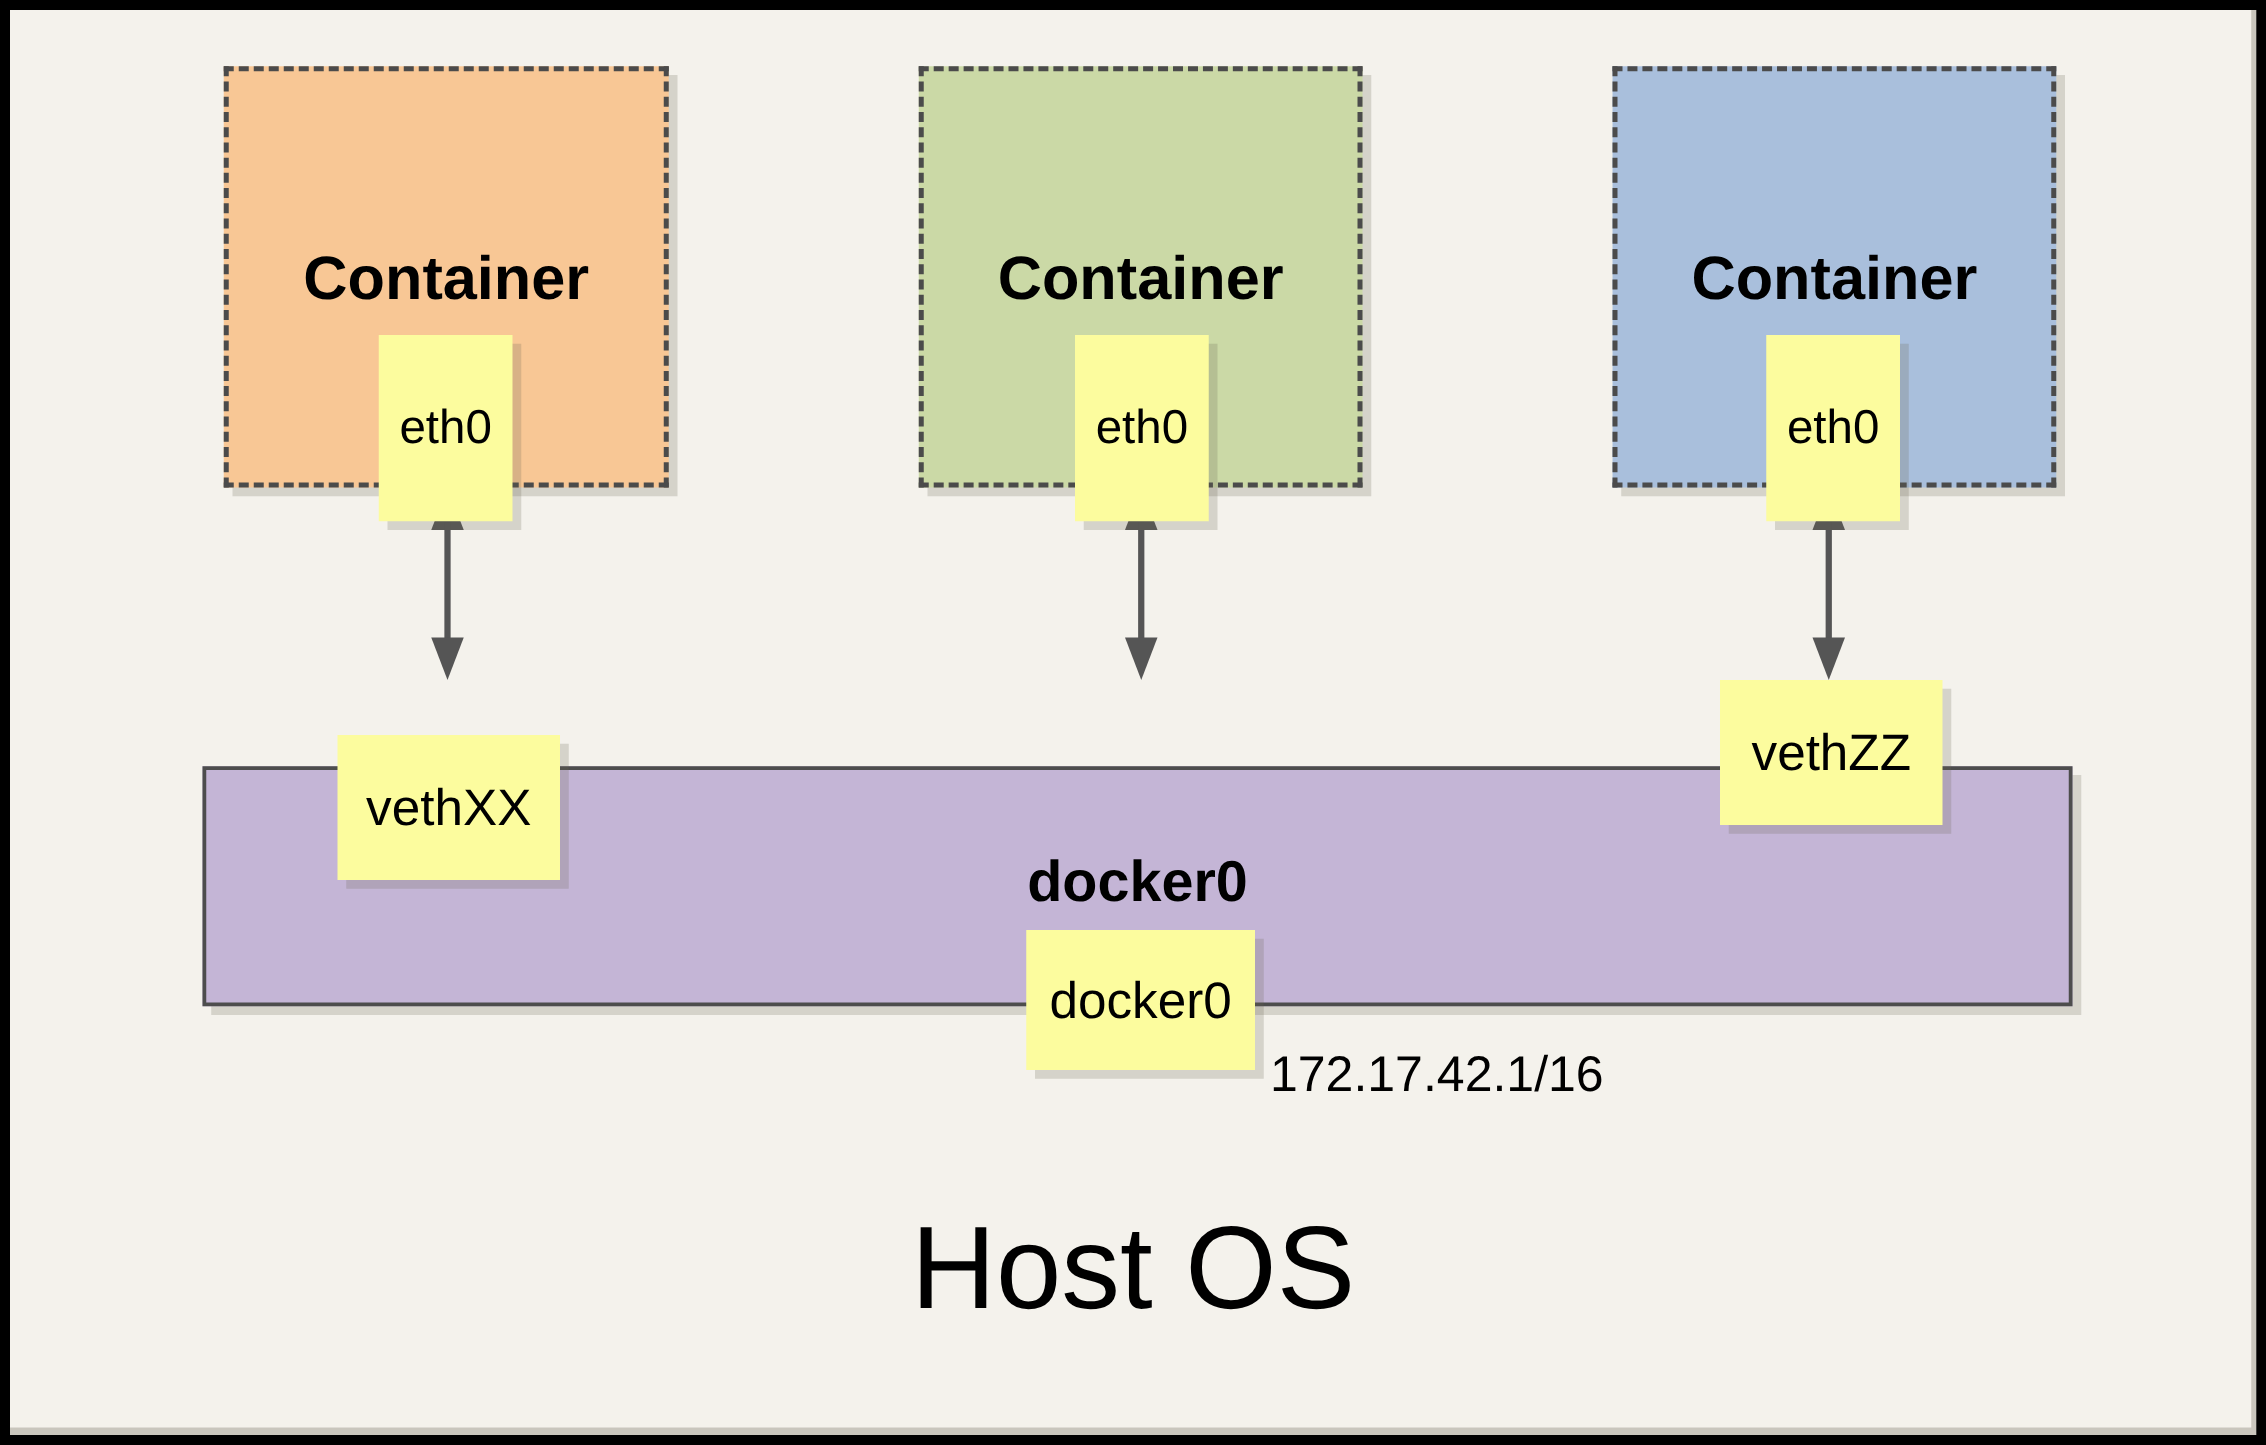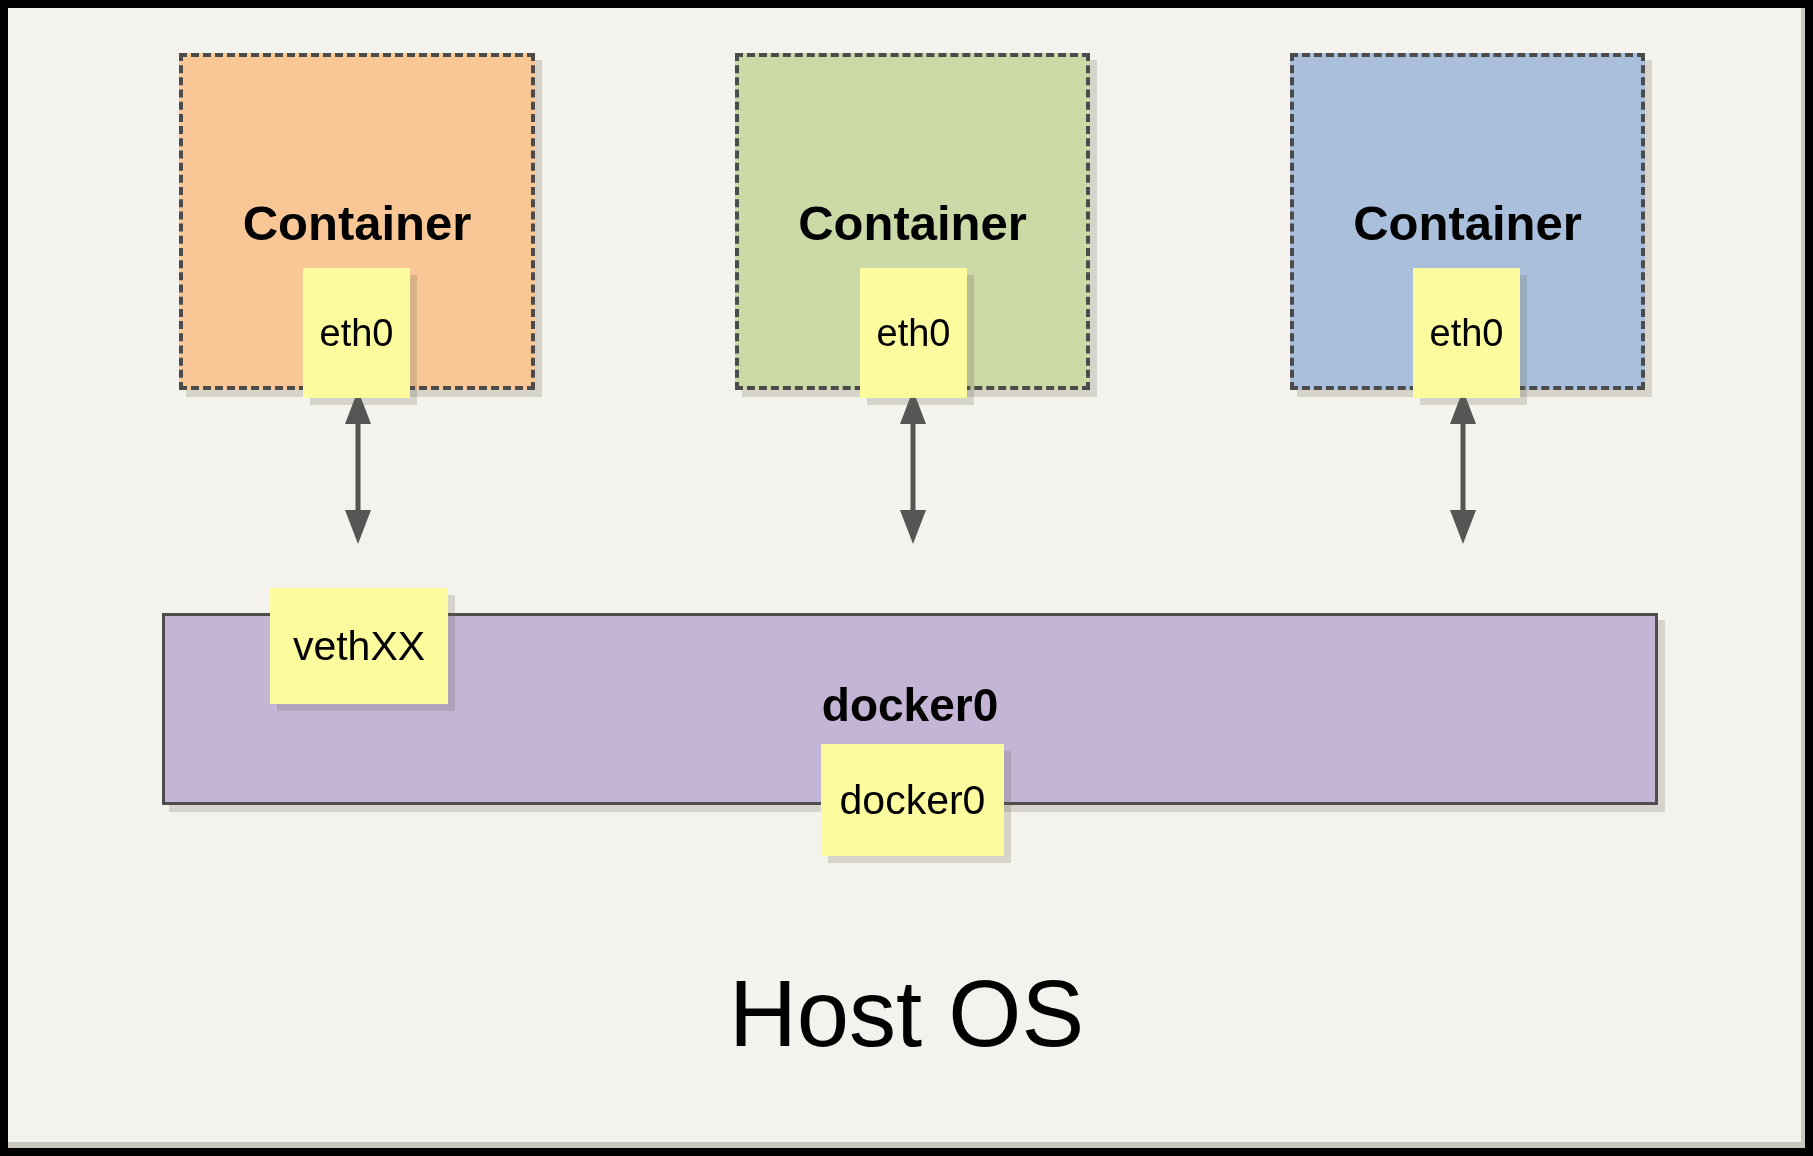--- a/index.html
+++ b/index.html
@@ -38,21 +38,21 @@
     background: #FCFC9E;
     box-shadow: 7px 7px 0 rgba(105, 98, 82, 0.22);
     display: flex;
     align-items: center;
     justify-content: center;
     z-index: 5;
   }
   .eth-box {
     top: 260px;
     width: 107px;
-    height: 130px;
+    height: 149px;
     font-size: 38px;
   }
   .veth-box {
     top: 536px;
     width: 178px;
     height: 116px;
     font-size: 41px;
   }
   .docker-iface-box {
     left: 813px;
@@ -147,21 +147,25 @@
     <polygon points="20,154 7,120 33,120" fill="#555555"></polygon>
   </svg>
 
   <div class="bridge-bar" style="background-color: rgb(196, 181, 214);">
     <div class="bridge-label">docker0</div>
   </div>
 
   <div class="iface-box veth-box" style="left:262px;margin-top:44px;">
     <span>vethXX</span>
   </div>
+  <div class="iface-box veth-box" style="left:1368px;">
+    <span>vethZZ</span>
+  </div>
 
   <div class="iface-box docker-iface-box">
     <span>docker0</span>
   </div>
 
+  <div class="ip-label">172.17.42.1/16</div>
 
   <div class="host-label">Host OS</div>
 
 </div>
 
 </body></html>

